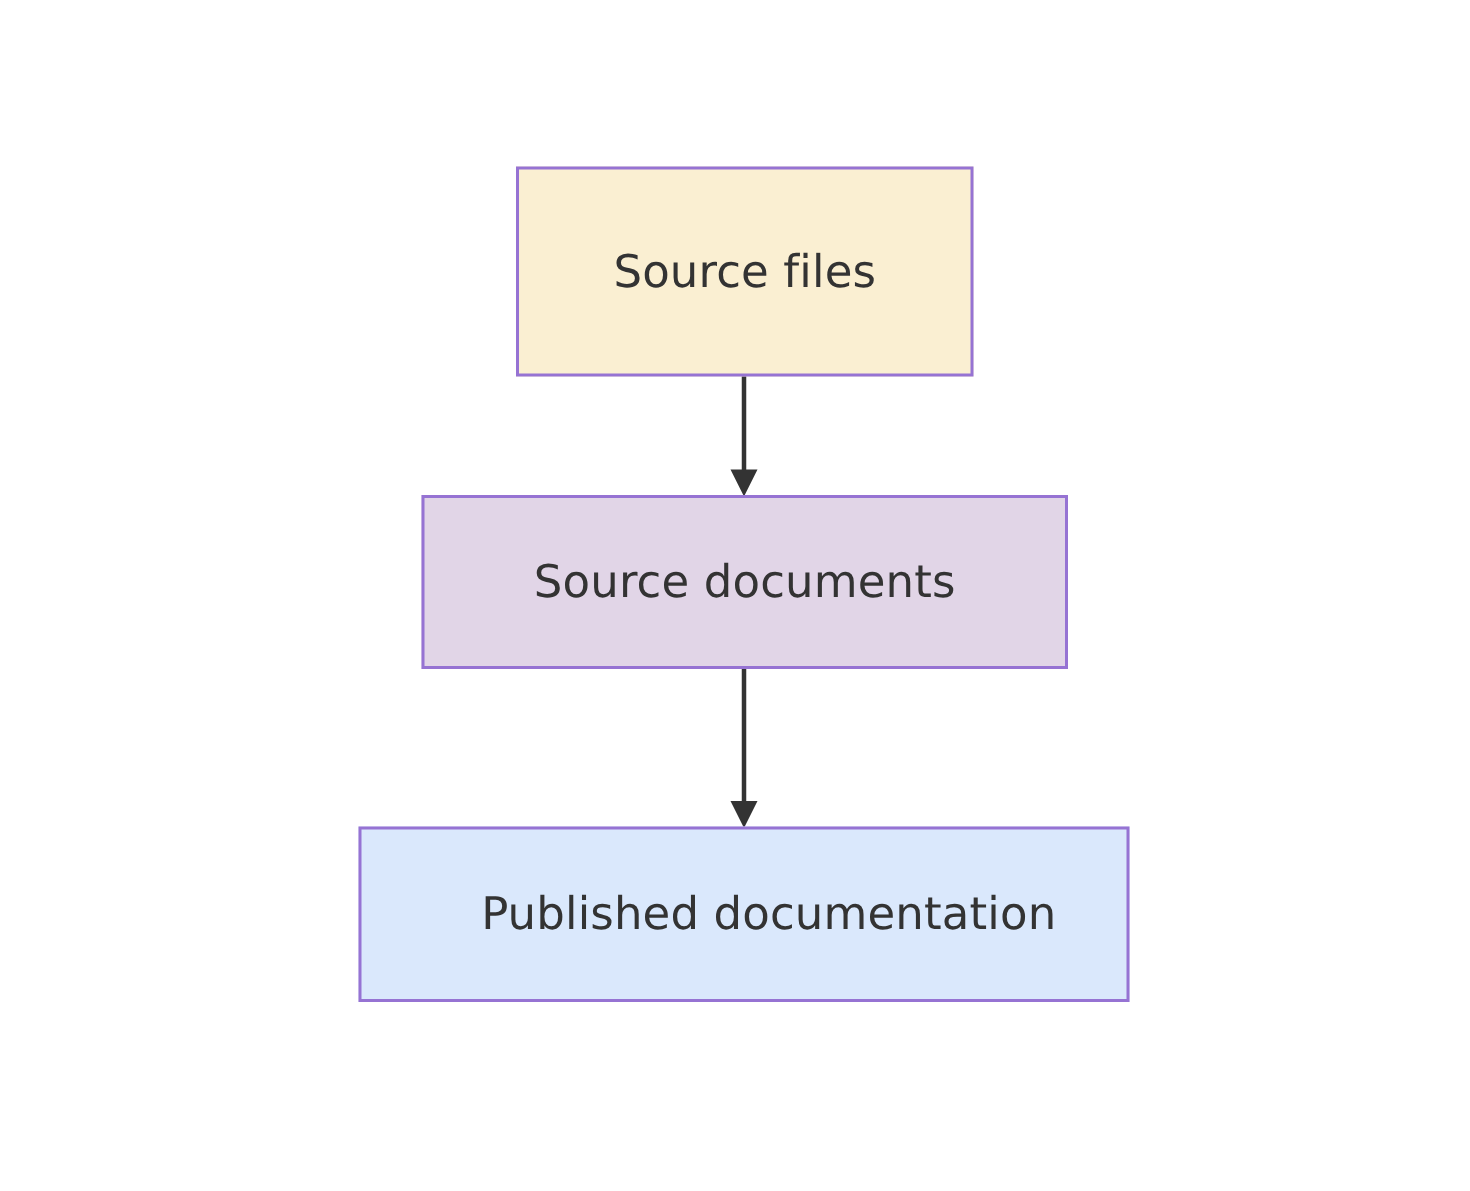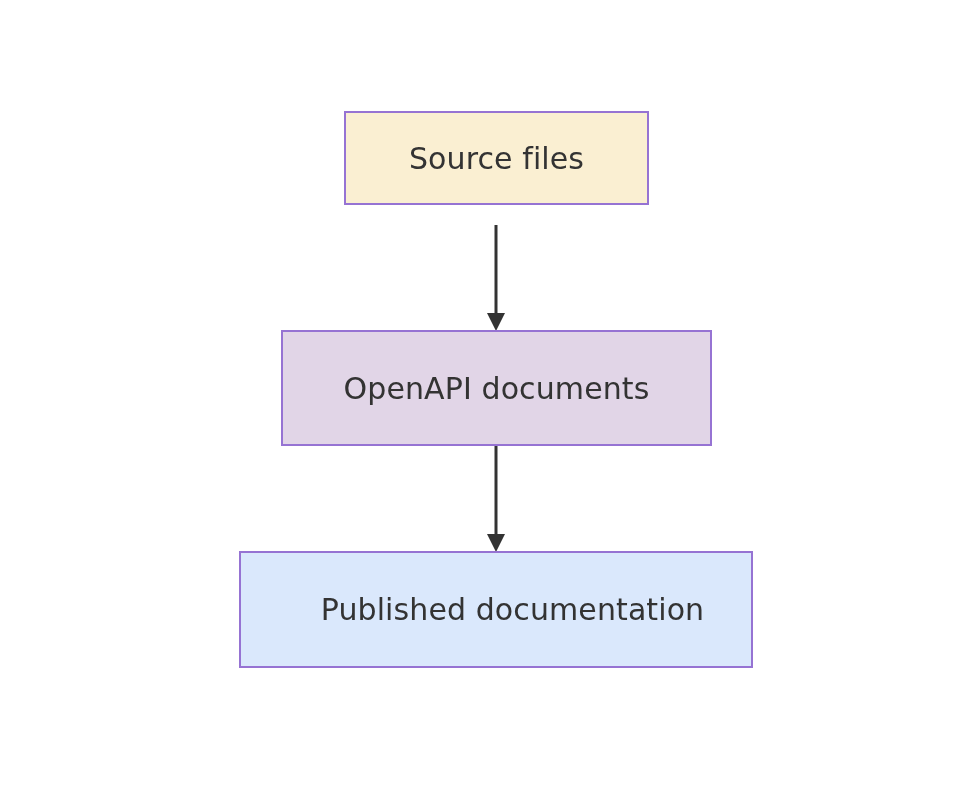--- a/index.html
+++ b/index.html
@@ -33,21 +33,21 @@
     line-height: 1.1;
     color: #333333;
     letter-spacing: 0.1px;
     white-space: nowrap;
     font-family: "DejaVu Sans", sans-serif;
   }
   #node-source-files {
     left: 344px;
     top: 111px;
     width: 305px;
-    height: 94px;
+    height: 140px;
     background: #faefd2;
     border-color: #9673d3;
   }
   #node-openapi-documents {
     left: 281px;
     top: 330px;
     width: 431px;
     height: 116px;
     background: #e1d5e7;
     border-color: #9673d3;
@@ -84,20 +84,20 @@
       <line x1="496" y1="446" x2="496" y2="539" stroke="#333333" stroke-width="3"></line>
       <polygon points="496,552 487,534 505,534" fill="#333333"></polygon>
     </g>
   </svg>
 
   <div class="node" id="node-source-files">
     <span class="node-label">Source files</span>
   </div>
 
   <div class="node" id="node-openapi-documents">
-    <span class="node-label">OpenAPI documents</span>
+    <span class="node-label">Source documents</span>
   </div>
 
   <div class="node" id="node-published-documentation">
     <span class="node-label">Published documentation</span>
   </div>
 
 </div>
 
 </body></html>

